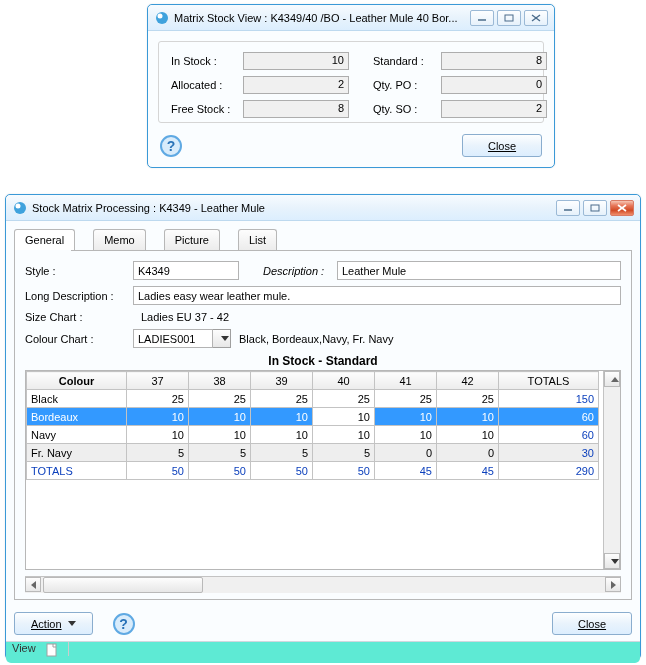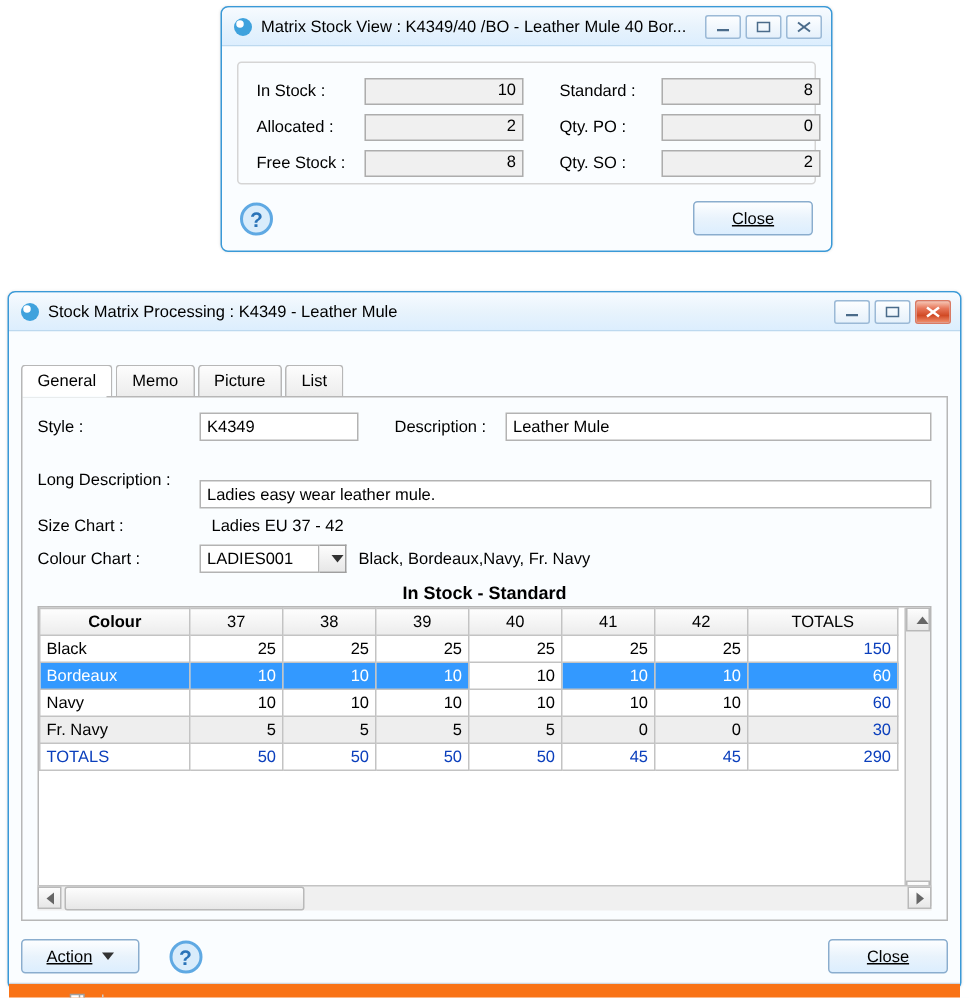--- a/index.html
+++ b/index.html
@@ -20,21 +20,21 @@
   .lbl { width: 72px; color: #000; }
   .lbl-proj { width: 68px; }
   .val { width: 106px; height: 18px; border: 1px solid #adadad; background: #f0f0f0; text-align: right; padding: 1px 4px; color: #000; }
 
   .helpicon { width:22px; height:22px; border-radius:50%; background:#d9ecfb; border:2px solid #5fa9e3; display:flex; align-items:center; justify-content:center; color:#2a73b8; font-weight:bold; font-size:14px; }
   
   .btn { height: 23px; padding: 0 16px; border: 1px solid #8aadce; border-radius: 3px; background: linear-gradient(#fdfeff,#e9f3fc,#dceefe); cursor: pointer; display:inline-flex; align-items:center; justify-content:center; }
   .btn u { text-decoration: underline; }
 
   
-  .tabs { display: flex; gap: 2px; padding: 22px 8px 0; }
+  .tabs { display: flex; gap: 18px; padding: 8px 8px 0; }
   .tab { padding: 4px 10px; border: 1px solid #b7b7b7; border-bottom: none; background: linear-gradient(#fdfdfd,#ececec); border-radius: 3px 3px 0 0; cursor:pointer; }
   .tab.active { background: #fff; position: relative; }
   .tab.active::after { content:''; position:absolute; left:0; right:0; bottom:-1px; height:1px; background:#fff; }
   .tab-body { margin: 0 8px 6px; border: 1px solid #b7b7b7; border-top:1px solid #b7b7b7; padding: 10px 10px 8px; background: #fafdff; position: relative; height: 350px; }
   .tab-body .tab-active-cover { position:absolute; top:-1px; left:0px; width:56px; height:1px; background:#fafdff; }
 
   .form-row { display:flex; align-items:center; margin-bottom: 6px; }
   .form-lbl { width: 108px; }
   .txt { height: 19px; border: 1px solid #b3b3b3; background:#fff; padding: 1px 4px; }
   .combo { display:flex; }
@@ -60,21 +60,21 @@
   .gridblank { flex:1; }
   .vscroll { width:17px; background:#f0f0f0; border-left:1px solid #c3c3c3; display:flex; flex-direction:column; }
   .sbtn { height:16px; border:1px solid #b9b9b9; background:linear-gradient(#fdfdfd,#e7e7e7); display:flex; align-items:center; justify-content:center; cursor:pointer;}
   .vscroll .track { flex:1; }
   .hscroll { height:17px; background:#f0f0f0; border-top:1px solid #c3c3c3; display:flex; position:absolute; left:0; right:0; bottom:-3px; }
   .hscroll .sbtn{ width:16px; height:15px;}
   .hscroll .thumb { width:160px; border:1px solid #b9b9b9; background:linear-gradient(#fdfdfd,#e7e7e7); border-radius:2px; margin:0 2px;}
   .hscroll .track{flex:1;}
 
   .bottombar { display:flex; align-items:center; padding: 6px 8px; gap:20px; }
-  .statusbar { height:22px; background:#f97316; border-top:1px solid #d0d7de; display:flex; align-items:flex-end; padding:0 6px; gap:4px; border-radius:0 0 5px 5px;font-style:italic;}
+  .statusbar { height:22px; background:#5eead4; border-top:1px solid #d0d7de; display:flex; align-items:flex-start; padding:0 6px; gap:4px; border-radius:0 0 5px 5px;}
   .statusbar .label{ color:#333; margin-right:4px;}
   .docicon{width:16px;height:16px;}
   .spacer{flex:1;}
 
   .caret { width:0;height:0;border-left:4px solid transparent;border-right:4px solid transparent;border-top:5px solid #333;display:inline-block;margin-left:6px;}
   .caret-up{border-top:none;border-bottom:5px solid #666;}
   .caret-left{border:none;width:0;height:0;border-top:4px solid transparent;border-bottom:4px solid transparent;border-right:5px solid #666;}
   .caret-right{border:none;width:0;height:0;border-top:4px solid transparent;border-bottom:4px solid transparent;border-left:5px solid #666;}
 </style>
 </head>
@@ -184,26 +184,26 @@
     <div class="tab">List</div>
   </div>
 
   <div class="tab-body">
     <div class="tab-active-cover"></div>
 
     <div class="form-row">
       <span class="form-lbl">Style :</span>
       <input class="txt" style="width: 106px;" value="K4349">
       <span style="width:24px;"></span>
-      <span style="width:74px;">Description :</span>
+      <span style="width:74px;font-style:italic;">Description :</span>
       <input class="txt" style="flex: 1 1 0%;" value="Leather Mule">
     </div>
     <div class="form-row">
       <span class="form-lbl">Long Description :</span>
-      <input class="txt" style="flex: 1 1 0%; margin-top: 20px;" value="Ladies easy wear leather mule.">
+      <input class="txt" style="flex: 1 1 0%;" value="Ladies easy wear leather mule.">
     </div>
     <div class="form-row">
       <span class="form-lbl">Size Chart :</span>
       <span style="margin-left:8px;">Ladies EU 37 - 42</span>
     </div>
     <div class="form-row">
       <span class="form-lbl">Colour Chart :</span>
       <div class="combo">
         <input class="txt" value="LADIES001" style="">
         <div class="drop">

